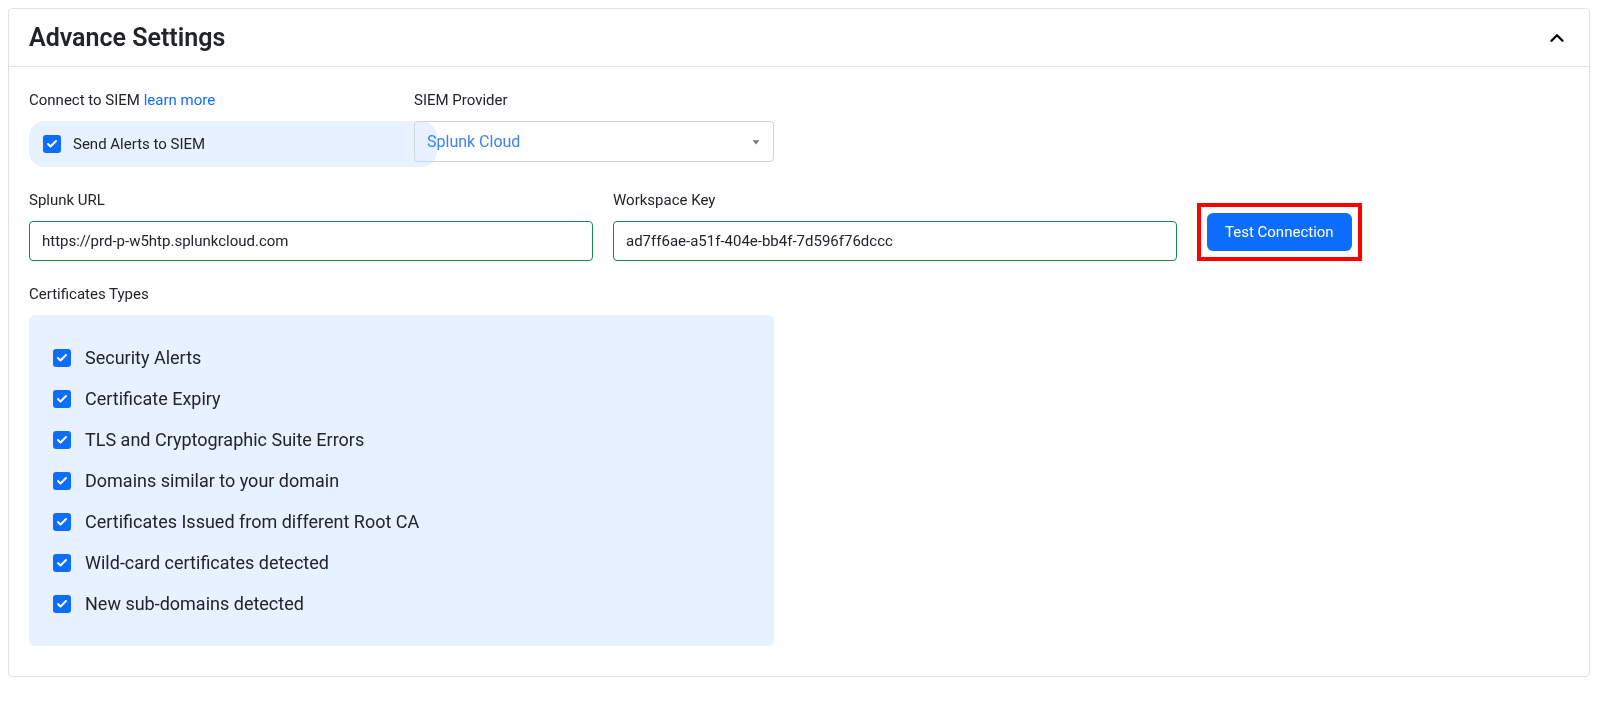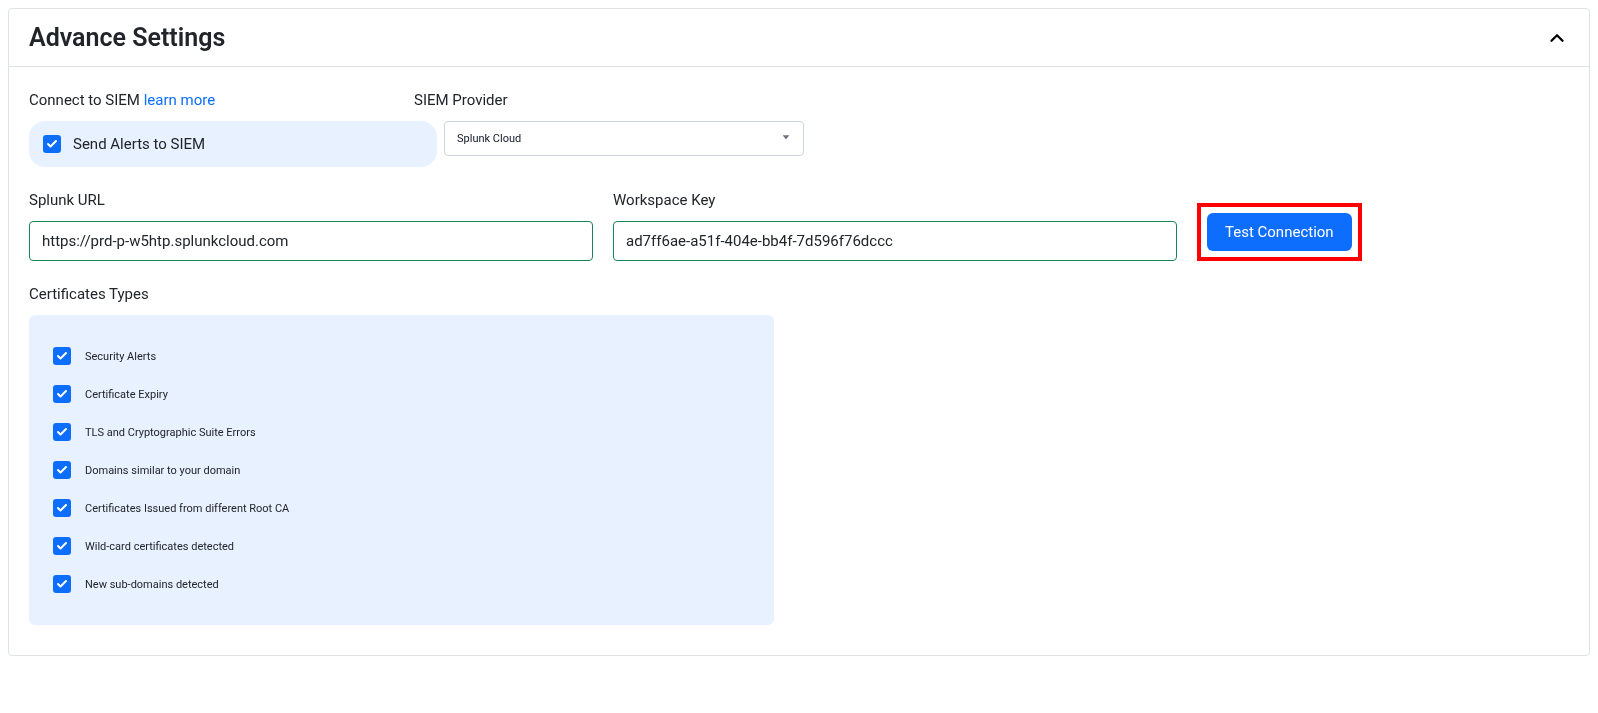--- a/index.html
+++ b/index.html
@@ -83,23 +83,22 @@
     .checkbox svg { display: block; }
     .provider-select {
       border: 1px solid #ced4da;
       border-radius: 4px;
       padding: 10px 12px;
       width: 360px;
       display: flex;
       justify-content: space-between;
       align-items: center;
       cursor: pointer;
-      font-size: 11px;
-      color: #0f172a;
-      margin-left: 30px;
+      font-size: 16px;
+      color: #3b82f6;
     }
     .row2 {
       display: flex;
       gap: 20px;
       margin-bottom: 24px;
       align-items: flex-end;
     }
     .url-col { width: 564px; }
     .key-col { width: 564px; }
     .input-field {
@@ -136,21 +135,21 @@
       border-radius: 6px;
       padding: 22px 14px;
       width: 745px;
     }
     .notif-item {
       display: flex;
       align-items: center;
       gap: 14px;
       padding: 10px 10px;
     }
-    .notif-text { font-size: 11px; }
+    .notif-text { font-size: 18px; }
   </style>
 </head>
 <body>
 
 <div class="panel">
   <div class="panel-header">
     <div class="panel-title">Advance Settings</div>
     <div class="chevron-up">
       <svg width="22" height="22" viewBox="0 0 24 24" fill="none" stroke="#000" stroke-width="2.5" stroke-linecap="round" stroke-linejoin="round">
           <polyline points="6 15 12 9 18 15"></polyline>

